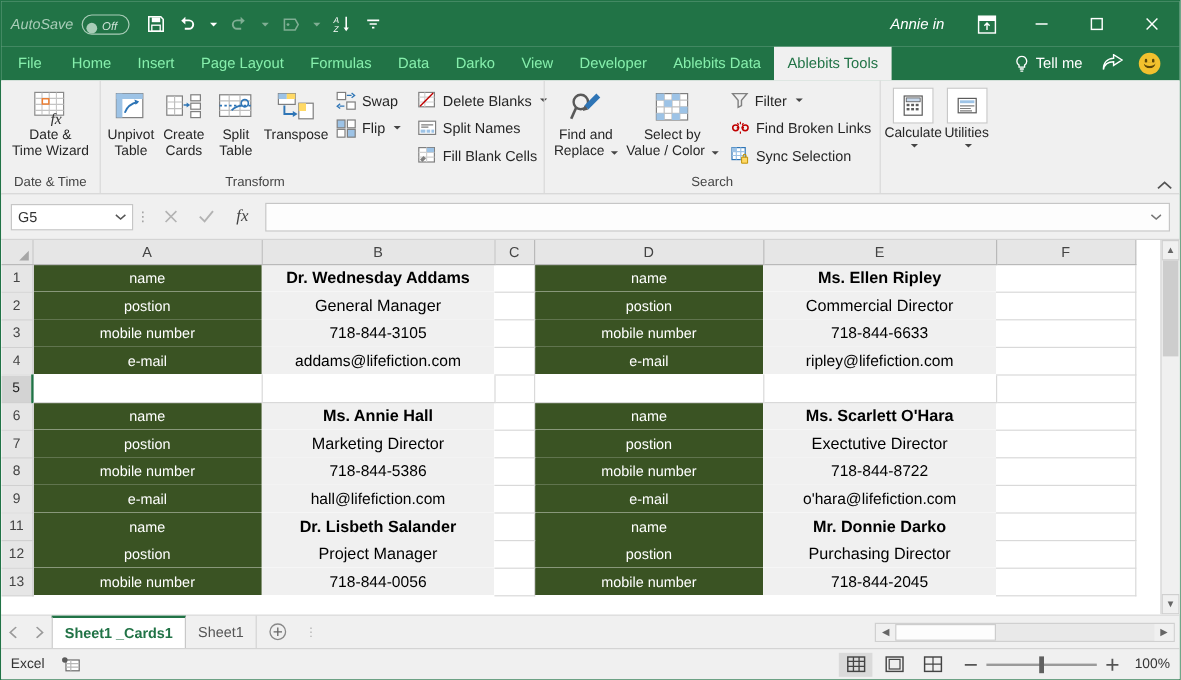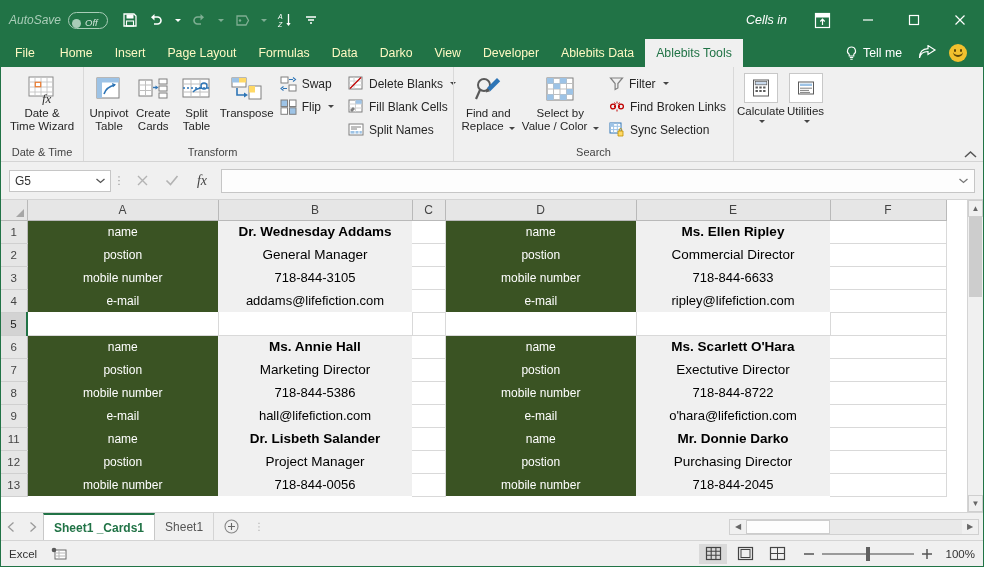--- a/index.html
+++ b/index.html
@@ -100,21 +100,21 @@
     background: #217346;
     display: flex;
     align-items: flex-end;
     flex: none;
     position: relative;
   }
   .tab {
     height: 28px;
     padding: 0 11px;
     display: flex; align-items: center;
-    color: #fef9c3;
+    color: #86efac;
     font-size: 12.3px;
     white-space: nowrap;
   }
   .tab.file { padding: 0 14px; }
   .tab.active {
     background: #f0f0f0;
     color: #217346;
   }
   .tab-right {
     margin-left: auto;
@@ -499,21 +499,21 @@
             <path d="M9.3 11l2.2 3 2.2-3z" fill="#fff"></path>
           </svg>
       </div>
       <div class="qat-btn">
         <svg width="14" height="14" viewBox="0 0 14 14">
             <path d="M2 4h10M4 7h6M6 10h2" stroke="#fff" stroke-width="1.3"></path>
           </svg>
       </div>
     </div>
     <div class="title-right">
-      <div class="signin">Cells in</div>
+      <div class="signin">Annie in</div>
       <div class="ribbon-display">
         <svg width="17" height="17" viewBox="0 0 17 17">
             <rect x="1.5" y="1.5" width="14" height="14" fill="none" stroke="#fff" stroke-width="1.2"></rect>
             <rect x="1.5" y="1.5" width="14" height="4" fill="#fff"></rect>
             <path d="M8.5 13V7.5M6.3 9.5l2.2-2.3 2.2 2.3" stroke="#fff" stroke-width="1.2" fill="none"></path>
           </svg>
       </div>
       <div class="win-btn">
         <svg width="14" height="14" viewBox="0 0 14 14">
             <path d="M2 7h10" stroke="#fff" stroke-width="1.2"></path>
@@ -682,39 +682,39 @@
                   <path d="M1 5h13M1 9h13M6 1v12" stroke="#d0d0d0"></path>
                   <path d="M2 12.5L13 1.5" stroke="#c00000" stroke-width="1.2"></path>
                 </svg>
             </span>
             <span>Delete Blanks</span>
             <i class="caret-dk"></i>
           </div>
           <div class="smallbtn">
             <span>
               <svg width="16" height="15" viewBox="0 0 16 15">
-                  <rect x="1" y="1" width="13" height="12" fill="#fff" stroke="#7f7f7f"></rect>
-                  <path d="M1 5h13M1 9h13M7.5 1v12" stroke="#d0d0d0"></path>
-                  <rect x="7.7" y="1.2" width="6" height="3.6" fill="#9dc3e6"></rect>
-                  <path d="M2 11l3-3 2 2-3 3z" fill="#808080"></path>
-                </svg>
-            </span>
-            <span>Fill Blank Cells</span>
-          </div>
-          <div class="smallbtn">
-            <span>
-              <svg width="16" height="15" viewBox="0 0 16 15">
                   <rect x="1" y="2" width="14" height="11" fill="#fff" stroke="#7f7f7f"></rect>
                   <path d="M3 5h10M3 7h6" stroke="#7f7f7f"></path>
                   <rect x="2.5" y="9" width="4" height="2.6" fill="#9dc3e6"></rect>
                   <rect x="7.5" y="9" width="3" height="2.6" fill="#9dc3e6"></rect>
                   <rect x="11.5" y="9" width="2.3" height="2.6" fill="#9dc3e6"></rect>
                 </svg>
             </span>
             <span>Split Names</span>
+          </div>
+          <div class="smallbtn">
+            <span>
+              <svg width="16" height="15" viewBox="0 0 16 15">
+                  <rect x="1" y="1" width="13" height="12" fill="#fff" stroke="#7f7f7f"></rect>
+                  <path d="M1 5h13M1 9h13M7.5 1v12" stroke="#d0d0d0"></path>
+                  <rect x="7.7" y="1.2" width="6" height="3.6" fill="#9dc3e6"></rect>
+                  <path d="M2 11l3-3 2 2-3 3z" fill="#808080"></path>
+                </svg>
+            </span>
+            <span>Fill Blank Cells</span>
           </div>
         </div>
       </div>
       <div class="rgroup-title"></div>
     </div>
 
     <div class="rgroup" style="width:280px">
       <div class="rgroup-body">
         <div class="bigbtn" style="width:66px">
           <span class="ico">

